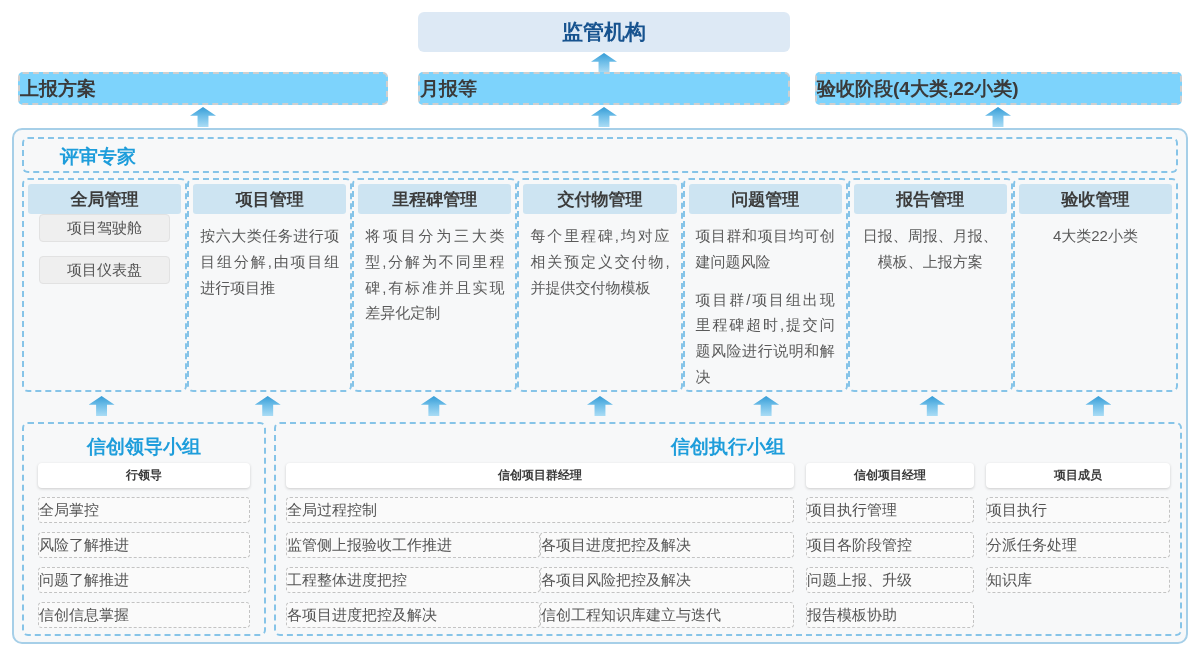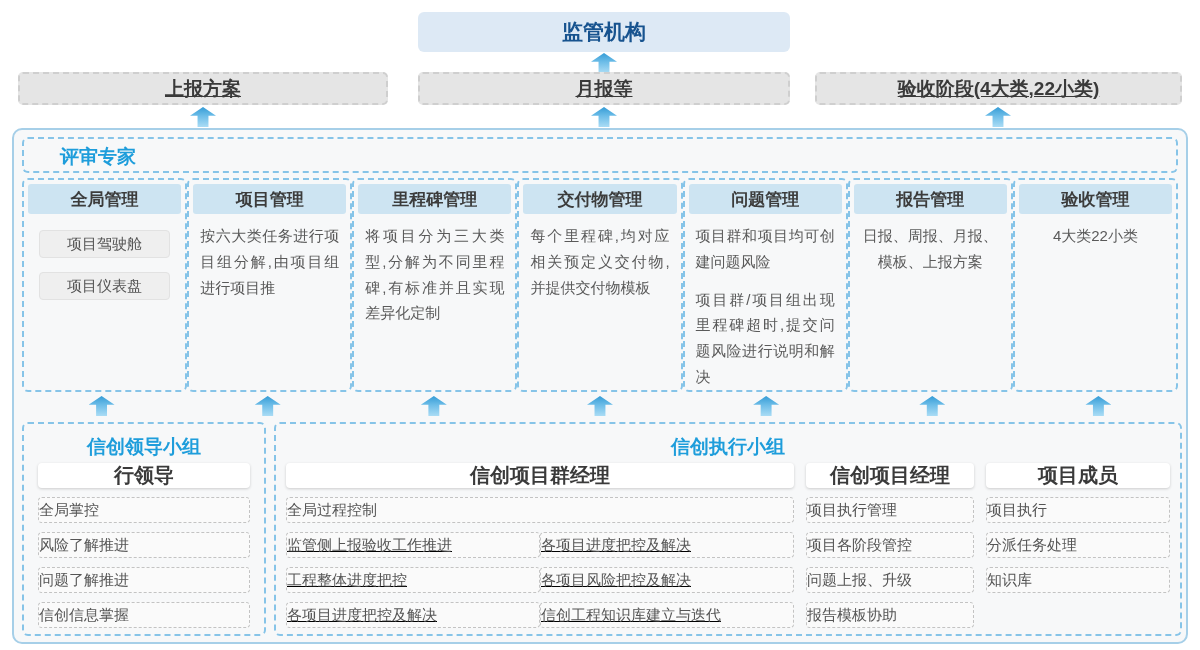--- a/index.html
+++ b/index.html
@@ -5,24 +5,24 @@
   html,body{margin:0;padding:0;background:#fff;}
   body{font-family:"Liberation Sans","DejaVu Sans",sans-serif;}
   .canvas{position:relative;width:1200px;height:650px;background:#fff;overflow:hidden;}
 
   
   .regulator{position:absolute;left:418px;top:12px;width:372px;height:40px;
     background:#dde9f5;border-radius:6px;display:flex;align-items:center;justify-content:center;
     color:#17538f;font-weight:bold;font-size:21px;}
 
   
-  .channel{position:absolute;top:72px;height:33px;background:#e5e5e5;
+  .channel{position:absolute;top:72px;height:33px;background:#7dd3fc;
     border:2px dashed #cfcfcf;border-radius:5px;box-sizing:border-box;
-    display:flex;align-items:center;justify-content:center;
-    color:#3a3a3a;font-weight:bold;font-size:19px;text-decoration:underline;}
+    display:flex;align-items:center;
+    color:#3a3a3a;font-weight:bold;font-size:19px;}
   .ch0{left:18px;width:370px;}
   .ch1{left:418px;width:372px;}
   .ch2{left:815px;width:367px;}
 
   
   .arr{width:26px;height:20px;
     background:linear-gradient(180deg,#359cd6 0%,#6dbde8 45%,#aadcf5 100%);
     clip-path:polygon(50% 0,100% 44%,71% 44%,71% 100%,29% 100%,29% 44%,0 44%);}
   .arr.abs{position:absolute;}
   .a-reg{left:591px;top:53px;}
@@ -58,32 +58,32 @@
   .col-arrows{position:absolute;left:8px;top:266px;width:1156px;display:flex;gap:7px;}
   .col-arrows .slot{flex:1;display:flex;justify-content:center;}
 
   
   .group{position:absolute;top:292px;height:214px;border:2px dashed #86c4e8;
     border-radius:6px;box-sizing:border-box;}
   .g-lead{left:8px;width:244px;}
   .g-exec{left:260px;width:908px;}
   .g-title{text-align:center;font-size:19px;font-weight:bold;color:#1e9ddb;margin-top:9px;height:28px;line-height:28px;}
   .rolebox{background:#fff;border-radius:4px;height:25px;box-shadow:0 1px 3px rgba(0,0,0,.18);
-    display:flex;align-items:center;justify-content:center;font-size:20px;font-weight:bold;color:#3a3a3a;}
+    display:flex;align-items:center;justify-content:center;font-size:12px;font-weight:bold;color:#3a3a3a;}
   .duty{border:1px dashed #c3c3c3;border-radius:4px;height:24px;background:#fafafa;
     display:flex;align-items:center;justify-content:flex-start;font-size:15px;color:#555;margin-top:9px;}
 
   .lead-inner{padding:0 14px;}
   .lead-inner .rolebox{margin-top:2px;}
 
   .exec-cols{display:flex;gap:12px;padding:0 10px;margin-top:2px;}
   .ec-gm{width:508px;}
   .ec-pm{width:168px;}
   .ec-mb{flex:1;}
-  .gm-grid{display:flex;text-decoration:underline;}
+  .gm-grid{display:flex;}
   .gm-grid > div{flex:1;}
 </style>
 </head>
 <body>
 
 <div class="canvas">
 
   <div class="regulator">
     <span>监管机构</span>
   </div>
@@ -107,21 +107,21 @@
     <div class="expert-bar">
       <span class="expert-label">评审专家</span>
     </div>
 
     <div class="cols">
 
       <div class="col">
         <div class="col-hd">
           <span>全局管理</span>
         </div>
-        <div class="col-body" style="padding-top:16px;">
+        <div class="col-body" style="padding-top:0;">
           <div class="pill">
             <span>项目驾驶舱</span>
           </div>
           <div class="pill">
             <span>项目仪表盘</span>
           </div>
         </div>
       </div>
 
       <div class="col">

